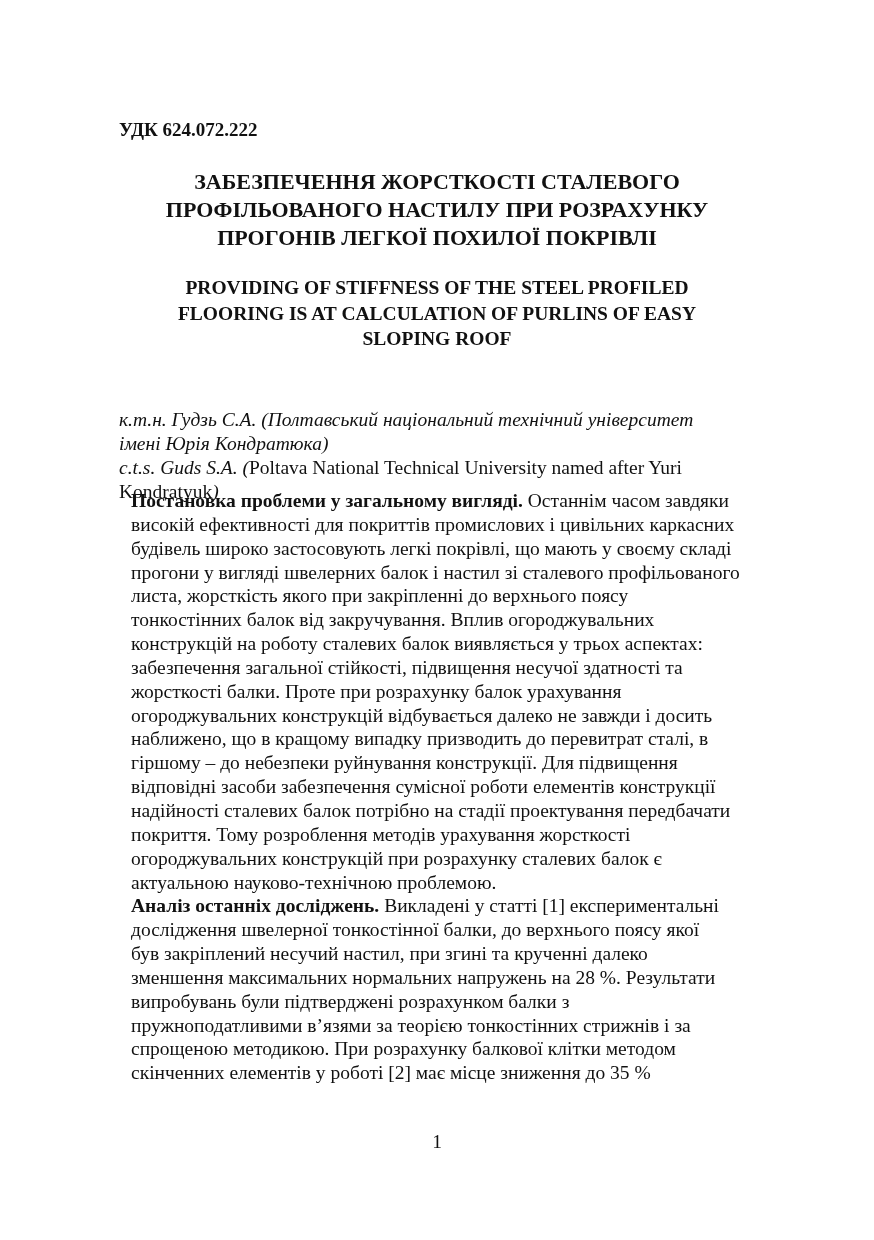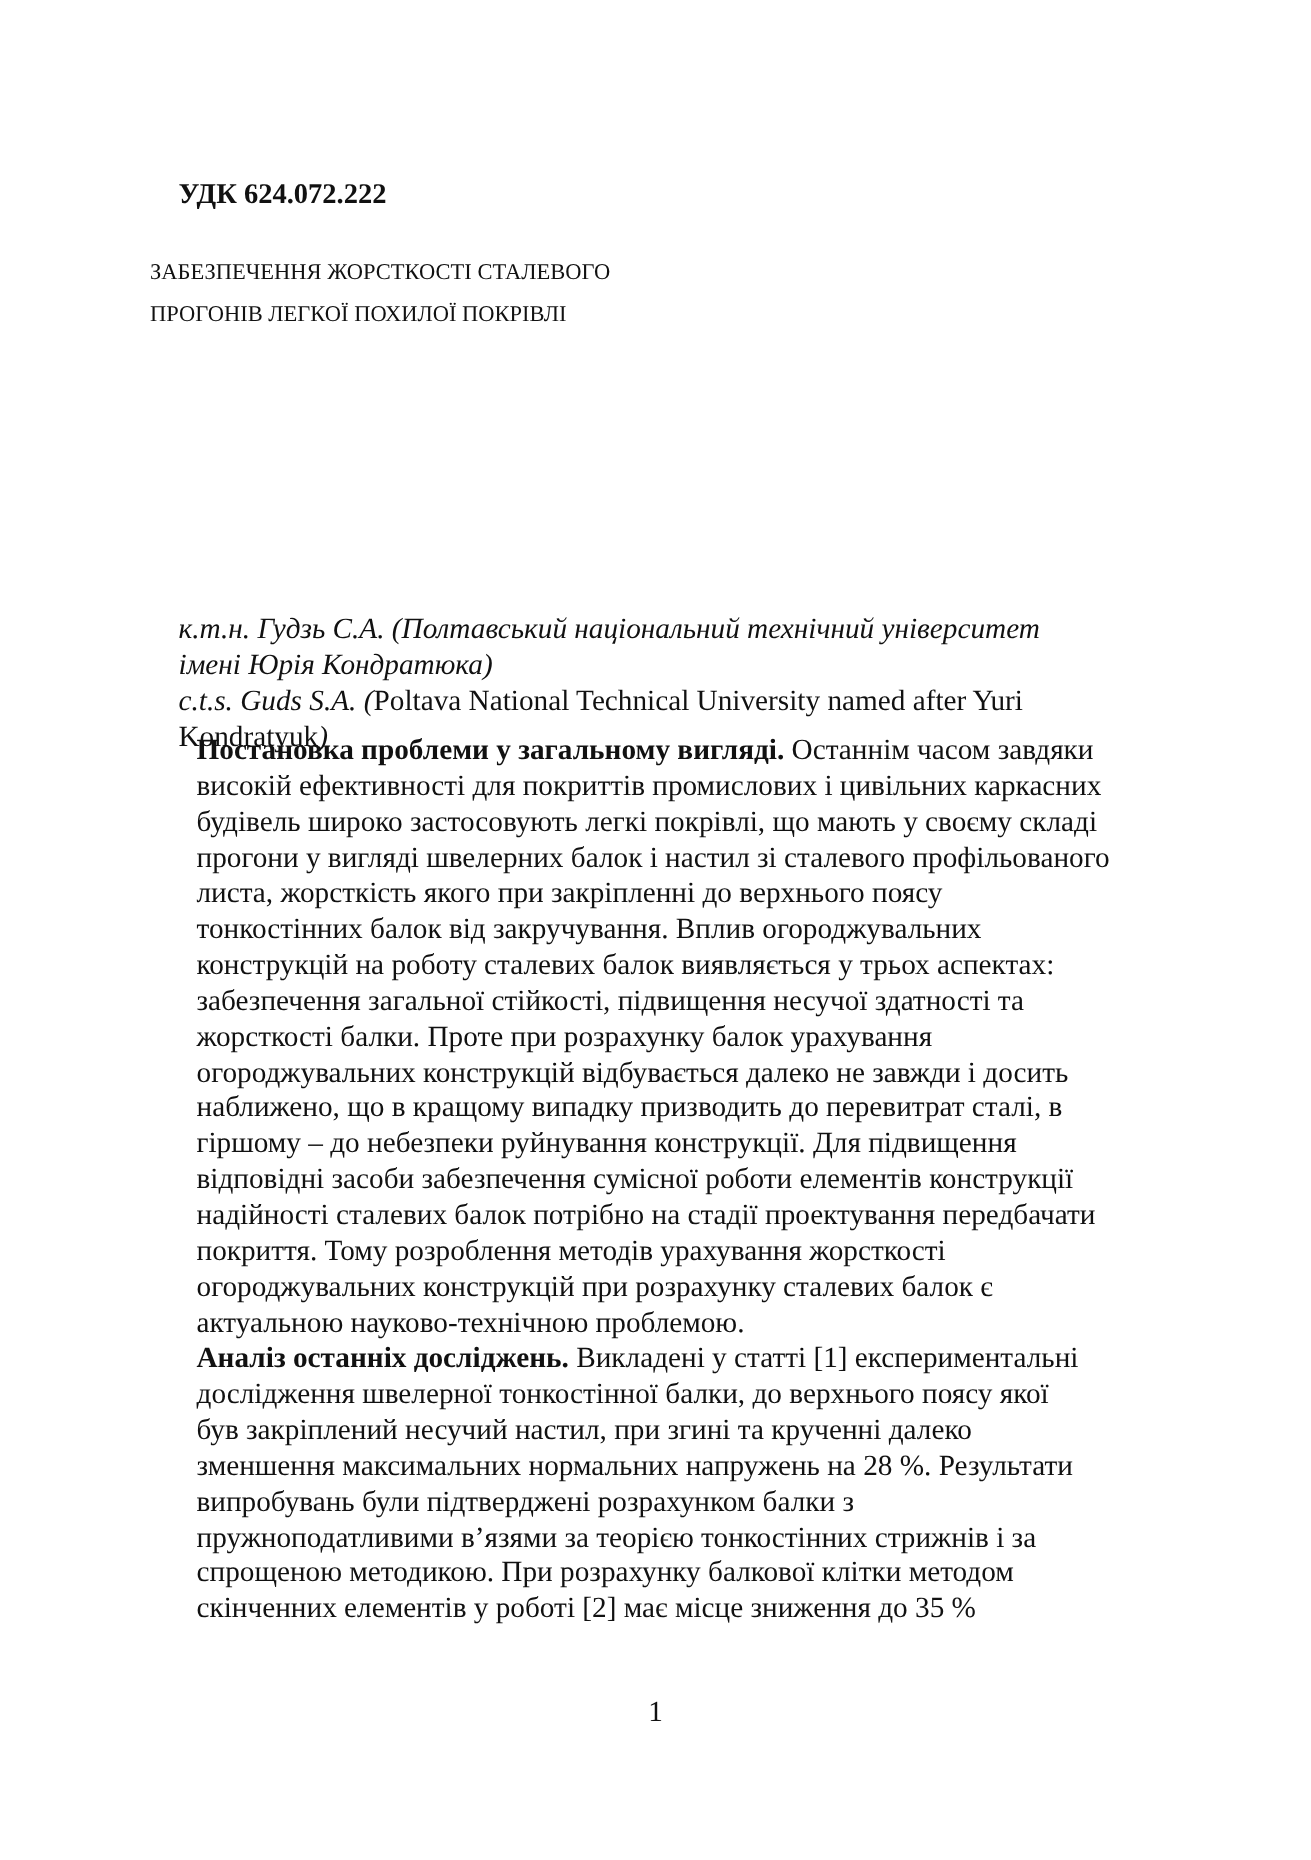--- a/index.html
+++ b/index.html
@@ -7,21 +7,21 @@
       width: 874px; height: 1240px; position: relative; overflow: hidden;
       font-family: "Liberation Serif", serif; color: #111111;
     }
     .page { position: absolute; left: 0; top: 0; width: 874px; height: 1076px; }
     .udc {
       position: absolute; left: 119px; top: 119px;
       font-weight: bold; font-size: 19px; line-height: 22px; white-space: nowrap;
     }
     .title-uk {
       position: absolute; left: 100px; width: 674px; top: 168px;
-      font-weight: normal; font-size: 15px; line-height: 28px;
+      text-align: center; font-weight: bold; font-size: 22px; line-height: 28px;
     }
     .title-en {
       position: absolute; left: 100px; width: 674px; top: 275px;
       text-align: center; font-weight: bold; font-size: 19.5px; line-height: 25.5px;
     }
     .authors {
       position: absolute; left: 119px; width: 636px; top: 372px;
       font-size: 19.5px; line-height: 24px; margin-top: 36px;
     }
     .authors .line { display: block; text-align: justify; text-align-last: left; white-space: nowrap; }
@@ -41,23 +41,29 @@
   </style>
 </head>
 <body>
 
 <div class="page">
 
   <div class="udc">УДК 624.072.222</div>
 
   <div class="title-uk">
     <div>ЗАБЕЗПЕЧЕННЯ ЖОРСТКОСТІ СТАЛЕВОГО</div>
+    <div>ПРОФІЛЬОВАНОГО НАСТИЛУ ПРИ РОЗРАХУНКУ</div>
     <div>ПРОГОНІВ ЛЕГКОЇ ПОХИЛОЇ ПОКРІВЛІ</div>
   </div>
 
+  <div class="title-en">
+    <div>PROVIDING OF STIFFNESS OF THE STEEL PROFILED</div>
+    <div>FLOORING IS AT CALCULATION OF PURLINS OF EASY</div>
+    <div>SLOPING ROOF</div>
+  </div>
 
   <div class="authors">
     <span class="line j it" style="white-space: nowrap; word-spacing: 0px; text-align-last: left;">к.т.н. Гудзь С.А. (Полтавський національний технічний університет</span>
     <span class="line it">імені Юрія Кондратюка)</span>
     <span class="line j" style="white-space: nowrap; word-spacing: 0px; text-align-last: left;"><span class="it">c.t.s. Guds S.A. (</span><span>Poltava National Technical University named after Yuri</span></span>
     <span class="line"><span>Kondratyuk</span><span class="it">)</span></span>
   </div>
 
   <div class="body">
 

